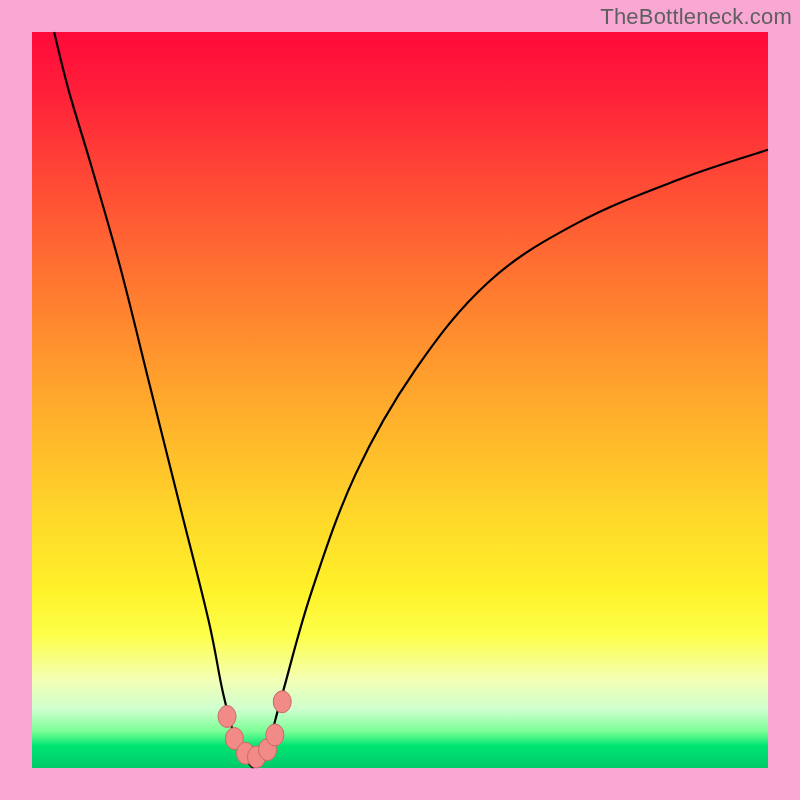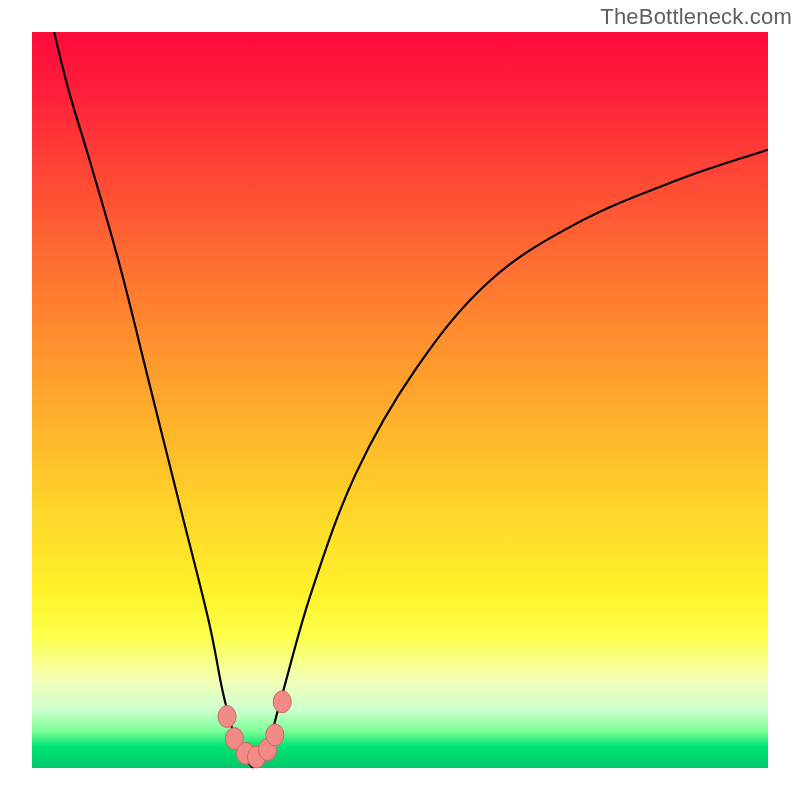--- a/index.html
+++ b/index.html
@@ -10,21 +10,21 @@
     background: #000;
     overflow: hidden;
     font-family: Arial, Helvetica, sans-serif;
   }
   .frame {
     position: absolute;
     top: 0;
     left: 0;
     width: 800px;
     height: 800px;
-    background: #ffffff;
+    background: #f9a8d4;
   }
   .plot {
     position: absolute;
     top: 32px;
     left: 32px;
     width: 736px;
     height: 736px;
     background: linear-gradient(
       to bottom,
       #ff0a3a 0%,

